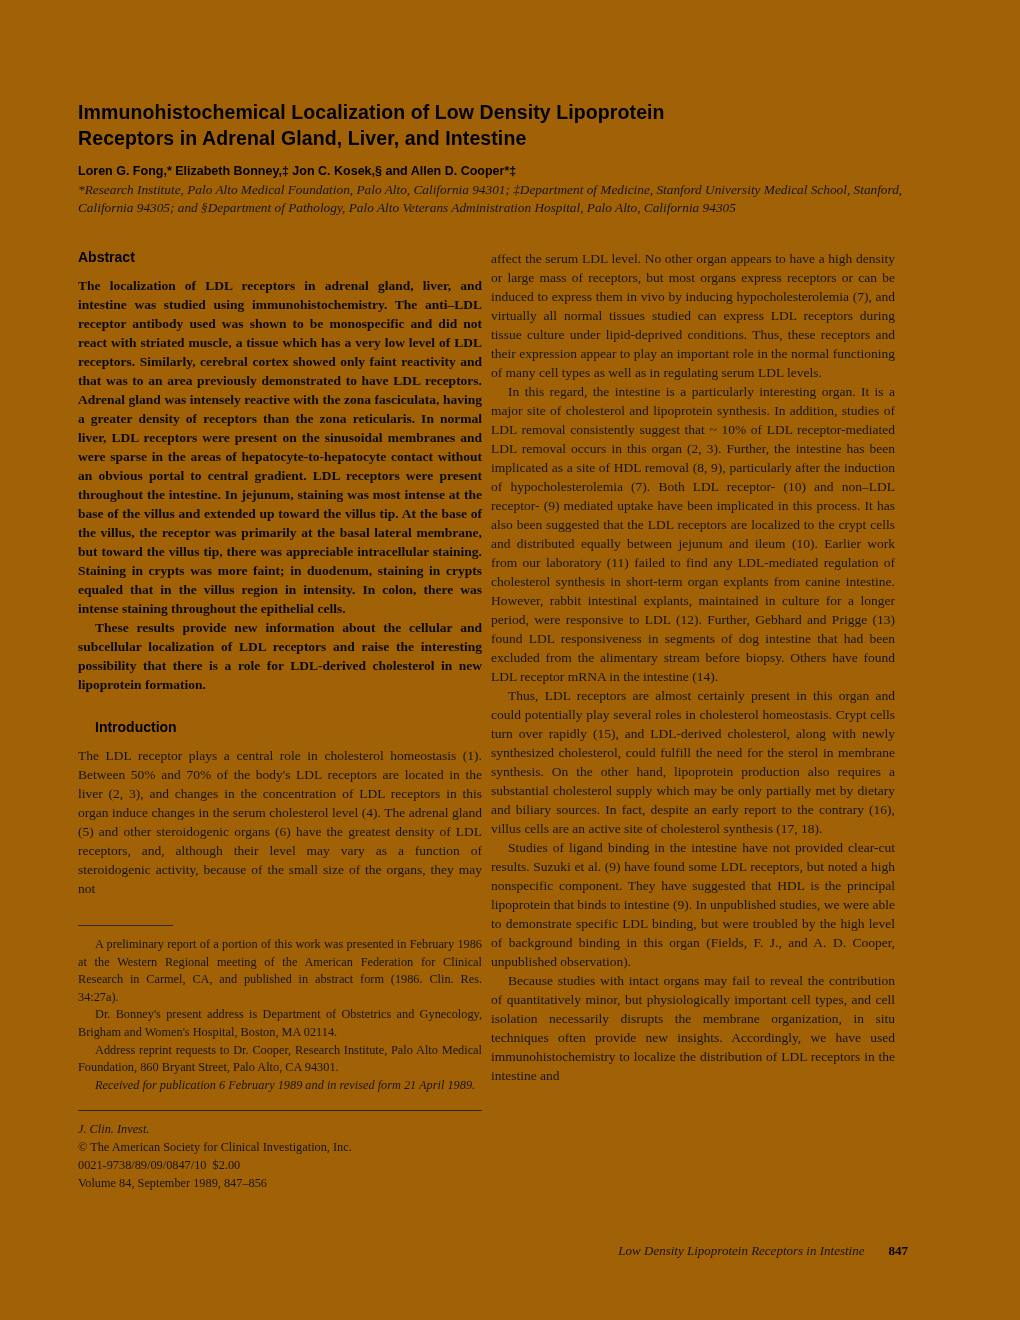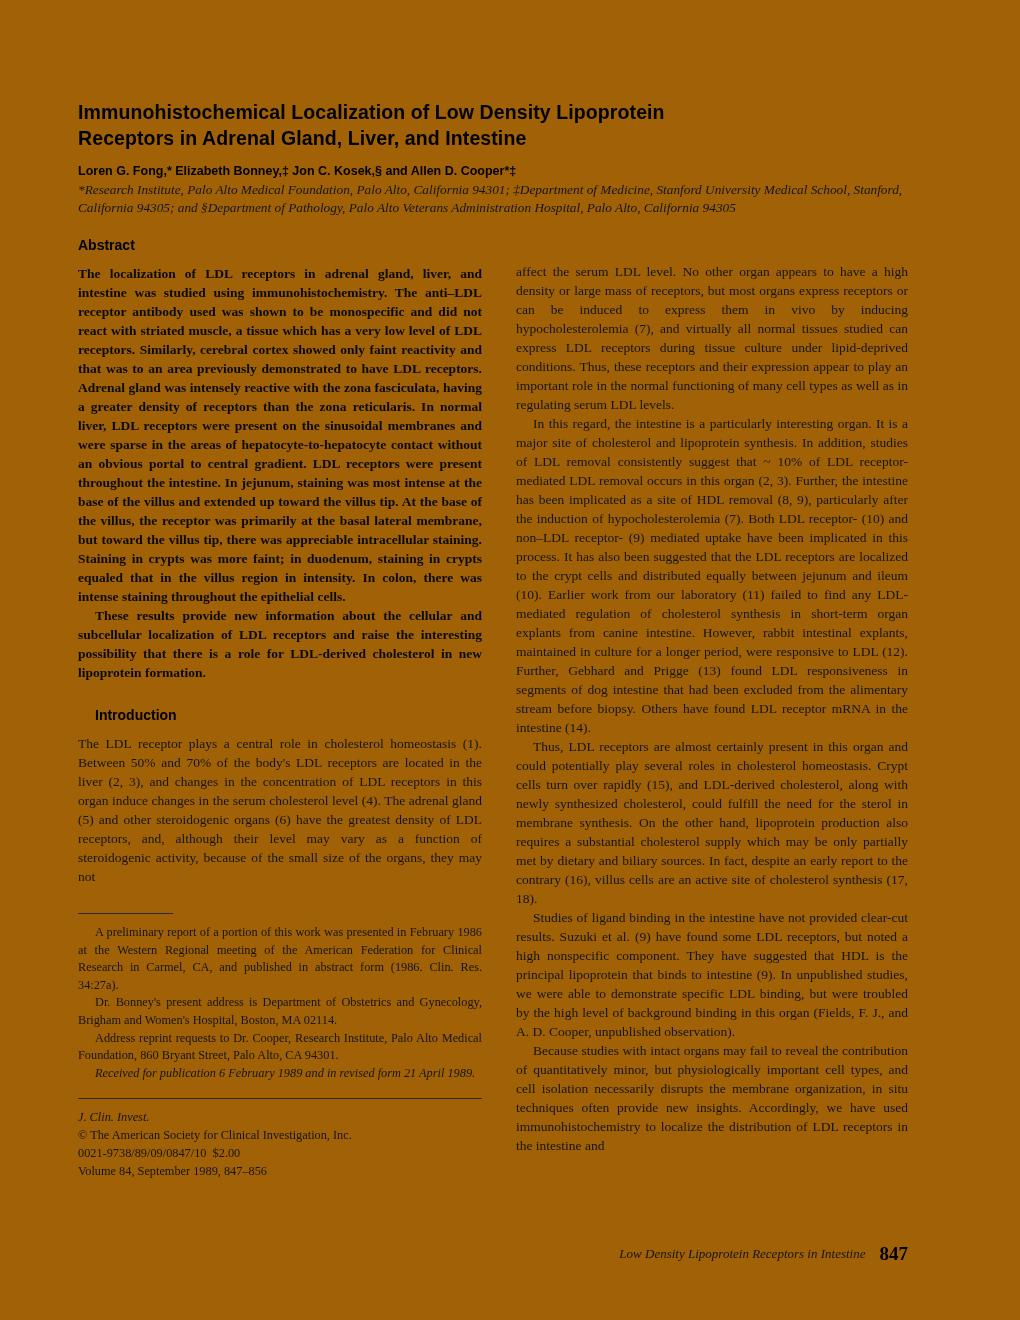--- a/index.html
+++ b/index.html
@@ -34,23 +34,22 @@
   }
   .affiliations {
     font-style: italic;
     font-size: 13.3px;
     line-height: 1.34;
     margin-top: 3px;
     max-width: 832px;
   }
   .columns {
     display: flex;
-    gap: 34px;
-    margin-top: 20px;
-    align-items: center;
+    gap: 9px;
+    margin-top: 32px;
   }
   .col { width: 404px; }
   h2.section-heading {
     font-family: "Liberation Sans", sans-serif;
     font-weight: bold;
     font-size: 14px;
     color: #000;
     margin: 0 0 11px 0;
   }
   h2.section-heading.intro { margin-top: 25px; padding-left: 17px; }
@@ -80,30 +79,30 @@
   }
   .journal-line {
     font-size: 12.3px;
     line-height: 18px;
   }
   .page-footer {
     position: absolute;
     top: 1243px;
     right: 112px;
     display: flex;
-    align-items: center;
-    gap: 14px;
+    align-items: flex-start;
+    gap: 24px;
   }
   .running-title {
     font-style: italic;
     font-size: 13px;
   }
   .page-number {
     font-weight: bold;
-    font-size: 19px;
+    font-size: 13px;
     color: #000;
   }
 </style>
 </head>
 <body>
 
 <div class="page">
 
   <header>
     <h1 class="article-title">Immunohistochemical Localization of Low Density Lipoprotein Receptors in Adrenal Gland, Liver, and Intestine</h1>

